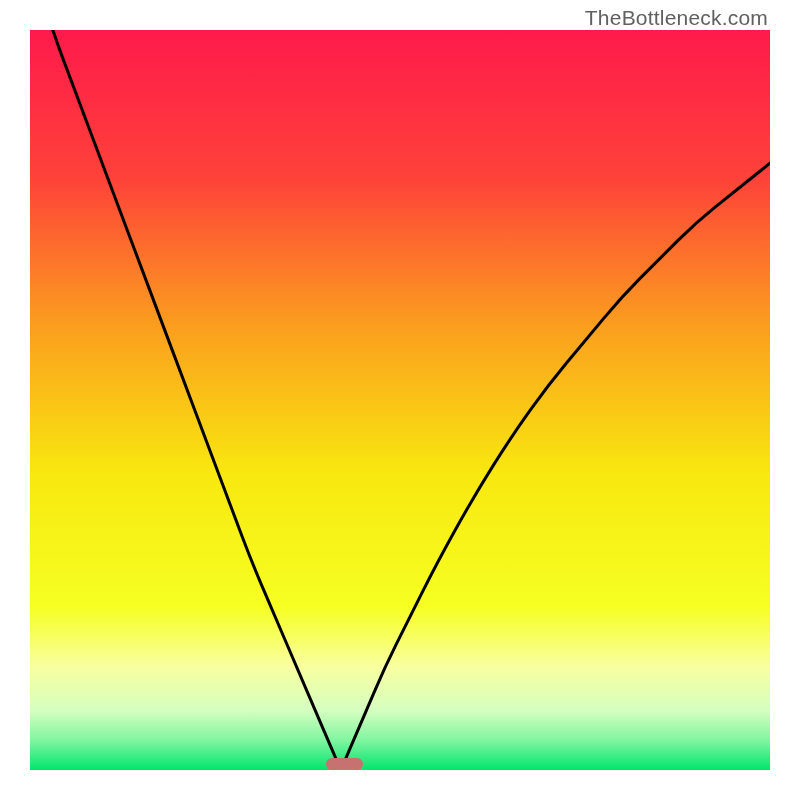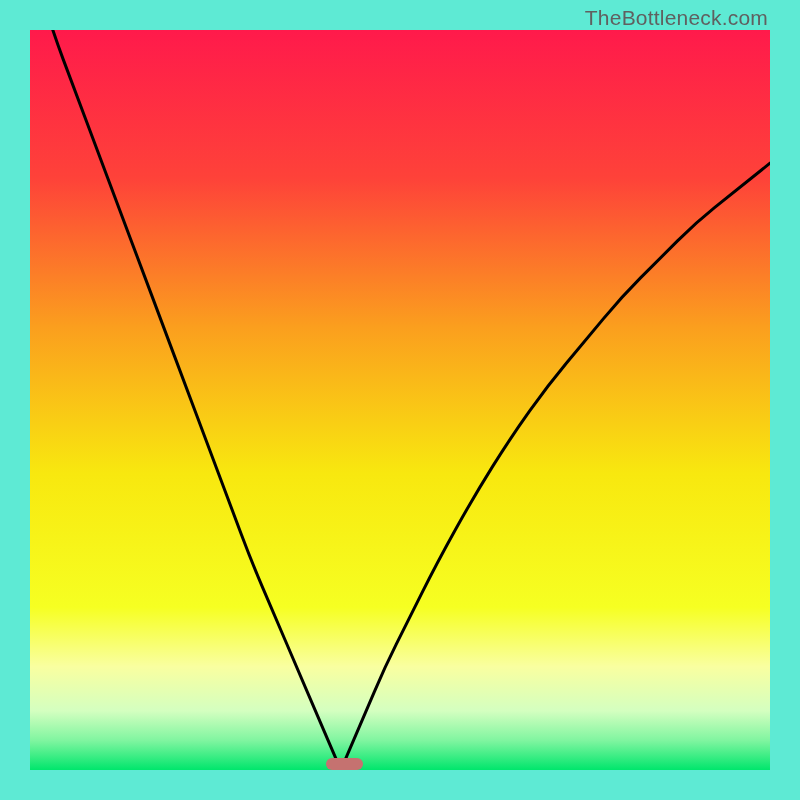--- a/index.html
+++ b/index.html
@@ -8,21 +8,21 @@
     width: 800px;
     height: 800px;
     overflow: hidden;
     background: #000;
     font-family: Arial, Helvetica, sans-serif;
   }
   .frame {
     position: absolute;
     left: 0; top: 0;
     width: 800px; height: 800px;
-    background: #5eead4;
+    background: #ffffff;
   }
   .plot {
     position: absolute;
     left: 30px;
     top: 30px;
     width: 740px;
     height: 740px;
     overflow: hidden;
   }
   .gradient {

